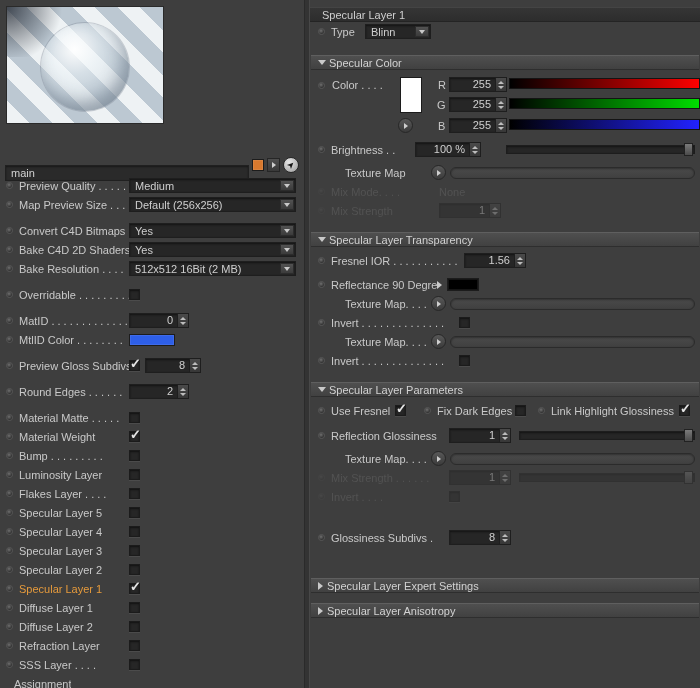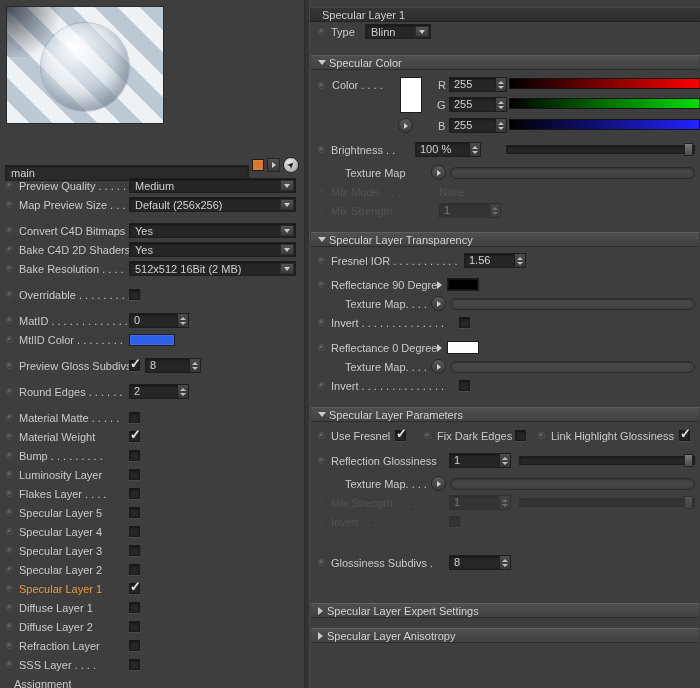--- a/index.html
+++ b/index.html
@@ -39,21 +39,21 @@
   .dim .dot { opacity:.4; }
 
   .dd { flex:none; display:flex; align-items:center; height:15px; background:#262626;
     border:1px solid #1e1e1e; box-shadow: inset 0 1px 2px rgba(0,0,0,.5); gap: 10px; }
   .dd .val { flex:1; padding:0 5px; white-space:nowrap; overflow:hidden; color:#cfcfcf; }
   .dd .btn { flex:none; width:14px; height:11px; margin-right:1px; background:linear-gradient(#525252,#3b3b3b);
     border:1px solid #2c2c2c; display:flex; align-items:center; justify-content:center; }
   .tri-dn-s { width:0; height:0; border-left:3px solid transparent; border-right:3px solid transparent; border-top:4px solid #c9c9c9; }
 
   .spin { flex:none; display:flex; height:15px; background:#262626; border:1px solid #1e1e1e;
-    box-shadow: inset 0 1px 2px rgba(0,0,0,.5); }
+    box-shadow: inset 0 1px 2px rgba(0,0,0,.5); text-align: right; }
   .spin .val { flex:1; padding:0 4px; line-height:13px; color:#cfcfcf; white-space:nowrap; overflow:hidden; }
   .spin .arrows { flex:none; width:11px; display:flex; flex-direction:column; align-items:center; justify-content:center; gap:2px;
     background:linear-gradient(#4a4a4a,#373737); border-left:1px solid #1e1e1e; }
   .tri-up-xs { width:0; height:0; border-left:3px solid transparent; border-right:3px solid transparent; border-bottom:3px solid #bdbdbd; }
   .tri-dn-xs { width:0; height:0; border-left:3px solid transparent; border-right:3px solid transparent; border-top:3px solid #bdbdbd; }
 
   .cb { flex:none; width:11px; height:11px; background:#262626; border:1px solid #1b1b1b;
     box-shadow: inset 0 1px 2px rgba(0,0,0,.55), 0 1px 0 rgba(255,255,255,.07); position:relative; }
   .cb.checked::after { content:"\2713"; position:absolute; left:0px; top:-5px; font-size:13px; font-weight:bold; color:#e4e4e4; }
 
@@ -456,26 +456,20 @@
     </span>
     <span class="texfield"></span>
   </div>
 
   <div class="row" style="padding-left:8px">
     <span class="dot"></span>
     <span class="lbl" style="width:128px">Invert . . . . . . . . . . . . . .</span>
     <span class="cb"></span>
   </div>
 
-  <div class="row" style="padding-left:8px;margin-top:6px">
-    <span class="dot"></span>
-    <span class="lbl" style="width:106px">Reflectance  0 Degree</span>
-    <span class="tri-rt-plain" style="margin-right:5px"></span>
-    <span class="swatch" style="width: 32px; height: 13px; background-color: rgb(255, 255, 255);"></span>
-  </div>
 
   <div class="row" style="padding-left:8px">
     <span class="lbl" style="margin-left:27px;width:86px">Texture Map. . . . . . . .</span>
     <span class="roundbtn">
       <span class="tri-rt-xs"></span>
     </span>
     <span class="texfield"></span>
   </div>
 
   <div class="row" style="padding-left:8px">

